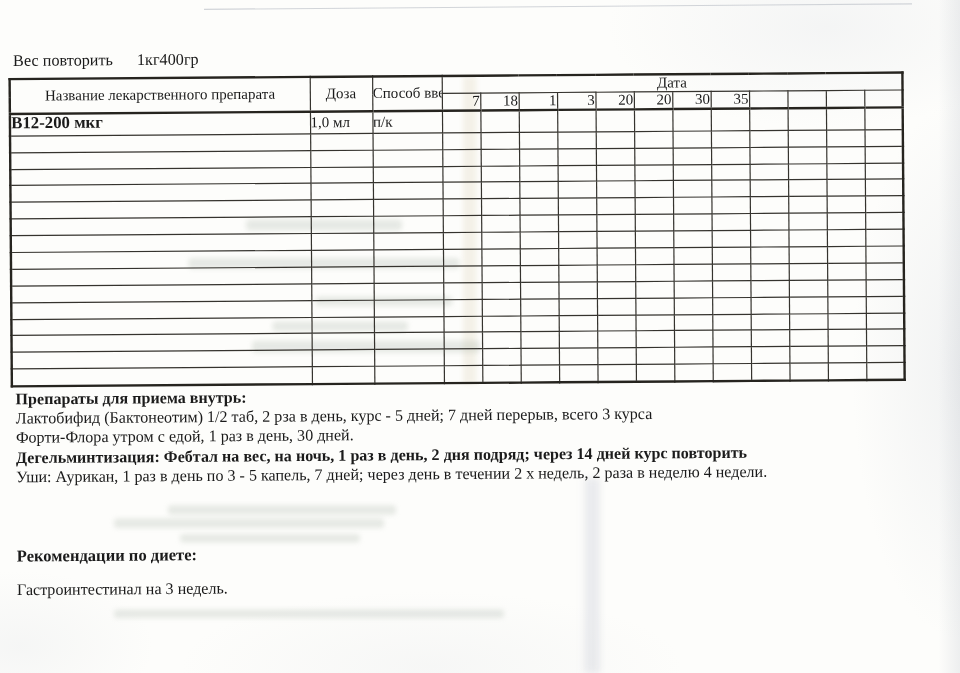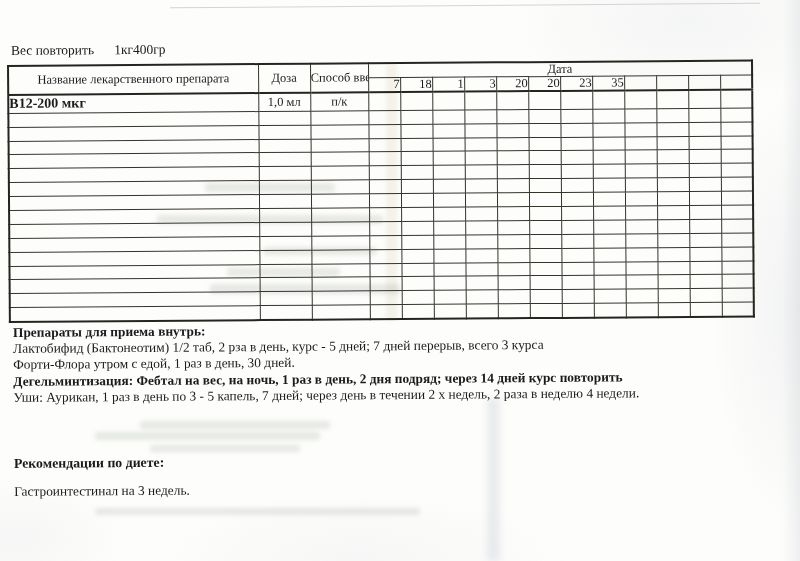--- a/index.html
+++ b/index.html
@@ -26,21 +26,21 @@
   table.med th, table.med td{border:1px solid #35332e;padding:0;line-height:1.05;overflow:hidden;white-space:nowrap;}
   table.med thead th{font-weight:normal;font-size:12.5px;text-align:center;vertical-align:middle;}
   table.med thead tr{height:13px;}
   th.th-route{white-space:normal;line-height:1.04;font-size:12.3px;}
   td.date-head{font-size:12.5px;text-align:right;padding-right:4px;vertical-align:bottom;}
   tbody tr{height:13.9px;}
   tbody tr.filled-row{height:18px;}
   tbody tr.filled-row td{border-top:2px solid #26241f;}
   td.td-name{padding-left:4px;font-size:13px;}
   tr.filled-row td.td-name{font-weight:bold;font-size:14px;}
-  td.td-dose,td.td-route{padding-left:4px;font-size:12.5px;text-align:center;}
+  td.td-dose,td.td-route{padding-left:4px;font-size:12.5px;}
 
   
   .notes{position:absolute;left:12px;top:325px;font-size:13.4px;line-height:16.2px;white-space:nowrap;}
   .notes .bold{font-weight:bold;}
   .diet-title{position:absolute;left:12px;top:456px;font-size:13.8px;font-weight:bold;white-space:nowrap;}
   .diet-text{position:absolute;left:12px;top:484px;font-size:13.4px;white-space:nowrap;}
 
   
   .artifact{position:absolute;pointer-events:none;}
   .top-edge{left:170px;top:5px;width:590px;height:0;border-top:1px solid #c3c7cd;transform:rotate(-0.45deg);opacity:.75;}
@@ -99,21 +99,21 @@
             <th class="th-route" rowspan="2">Способ введения</th>
             <th class="th-date" colspan="12">Дата</th>
           </tr>
           <tr>
             <td class="date-head">7</td>
             <td class="date-head">18</td>
             <td class="date-head">1</td>
             <td class="date-head">3</td>
             <td class="date-head">20</td>
             <td class="date-head">20</td>
-            <td class="date-head">23</td>
+            <td class="date-head">30</td>
             <td class="date-head">35</td>
             <td class="date-head"></td>
             <td class="date-head"></td>
             <td class="date-head"></td>
             <td class="date-head"></td>
           </tr>
         </thead>
       <tbody id="med-tbody">
           <tr class="filled-row">
             <td class="td-name">В12-200 мкг</td>

